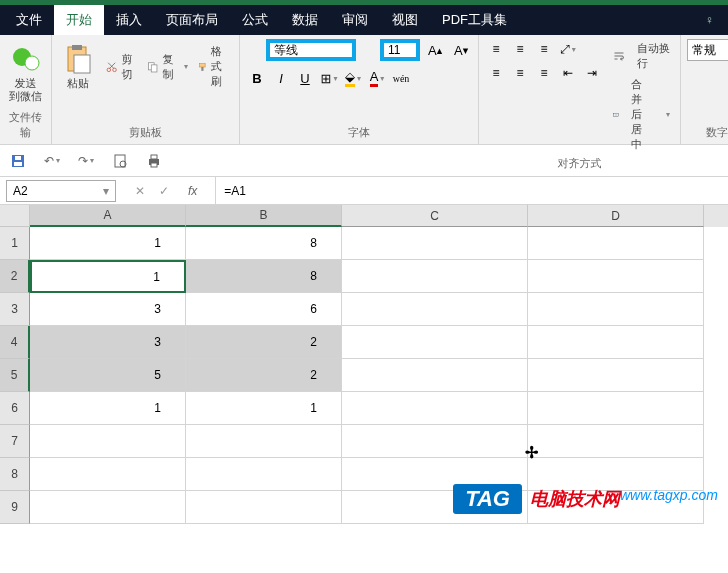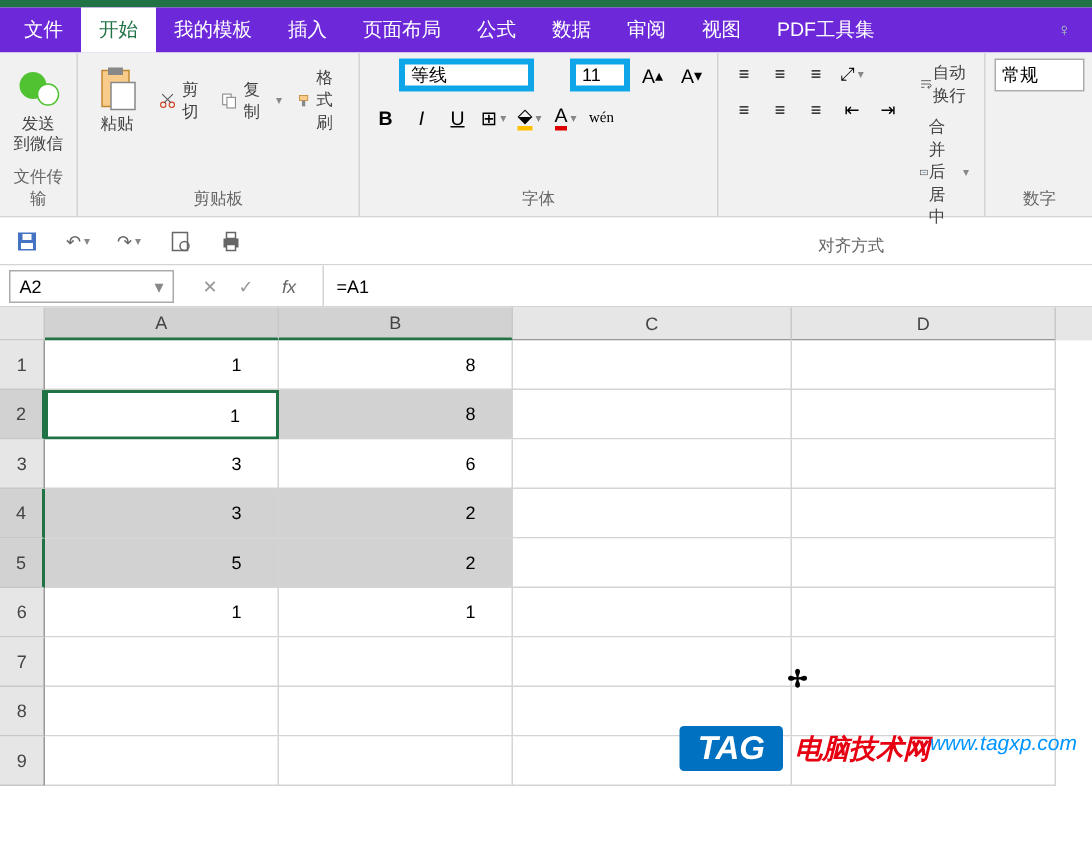--- a/index.html
+++ b/index.html
@@ -1,20 +1,20 @@
 <!DOCTYPE html>
 <html><head>
   <meta charset="utf-8">
   <style>
     * { box-sizing: border-box; margin: 0; padding: 0; }
     body { font-family: "Microsoft YaHei", Arial, sans-serif; font-size: 12px; background: #fff; overflow: hidden; }
     
     .title-bar { height: 5px; background: #217346; }
     
-    .ribbon-tabs { height: 30px; background: #6d28d9; display: flex; align-items: center; padding: 0 4px; }
+    .ribbon-tabs { height: 30px; background: #0f172a; display: flex; align-items: center; padding: 0 4px; }
     .tab { color: #fff; padding: 6px 12px; cursor: pointer; font-size: 13px; }
     .tab.active { background: #fff; color: #217346; }
     .tab-help { margin-left: auto; color: #aed4b9; padding: 6px 10px; }
     
     .ribbon { height: 110px; background: #f1f1f1; border-bottom: 1px solid #d4d4d4; display: flex; }
     .ribbon-group { border-right: 1px solid #d4d4d4; padding: 4px 6px; display: flex; flex-direction: column; justify-content: space-between; }
     .group-label { text-align: center; font-size: 11px; color: #666; padding-top: 2px; }
     
     .big-btn { display: flex; flex-direction: column; align-items: center; padding: 4px; cursor: pointer; }
     .big-btn-icon { width: 32px; height: 32px; margin-bottom: 2px; }
@@ -33,21 +33,21 @@
     .font-btn { width: 22px; height: 22px; display: flex; align-items: center; justify-content: center; cursor: pointer; font-size: 13px; }
     .font-btn.bold { font-weight: bold; }
     .font-btn.italic { font-style: italic; }
     .font-btn.underline { text-decoration: underline; }
     
     .align-rows { display: flex; flex-direction: column; gap: 4px; }
     .align-row { display: flex; gap: 2px; }
     .align-btn { width: 22px; height: 20px; display: flex; align-items: center; justify-content: center; cursor: pointer; }
     
     .align-side { display: flex; flex-direction: column; gap: 2px; padding-left: 6px; }
-    .wide-btn { display: flex; align-items: center; gap: 0; padding: 2px 4px; cursor: pointer; font-size: 11px; color: #444; }
+    .wide-btn { display: flex; align-items: center; gap: 12px; padding: 2px 4px; cursor: pointer; font-size: 11px; color: #444; }
     
     .number-select { width: 60px; height: 22px; border: 1px solid #ababab; background: #fff; font-size: 12px; padding: 0 4px; }
     
     .qat { height: 32px; background: #fff; border-bottom: 1px solid #d4d4d4; display: flex; align-items: center; padding: 0 8px; gap: 14px; }
     .qat-btn { width: 20px; height: 20px; display: flex; align-items: center; justify-content: center; cursor: pointer; color: #666; }
     
     .formula-bar { height: 28px; background: #fff; border-bottom: 1px solid #d4d4d4; display: flex; align-items: center; }
     .name-box { width: 110px; height: 22px; border: 1px solid #ababab; margin: 0 6px; padding: 0 6px; font-size: 12px; display: flex; align-items: center; background: #fff; }
     .name-box-dd { color: #888; margin-left: auto; }
     .fx-btns { display: flex; gap: 8px; padding: 0 10px; color: #999; border-right: 1px solid #d4d4d4; height: 100%; align-items: center; }
@@ -85,21 +85,20 @@
     .cursor-plus { position: absolute; font-size: 16px; font-weight: bold; color: #000; }
   </style>
 </head>
 <body>
 
 <div class="title-bar"></div>
 
 <div class="ribbon-tabs">
   <div class="tab">文件</div>
   <div class="tab active">开始</div>
-  <div class="tab">我的模板</div>
   <div class="tab">插入</div>
   <div class="tab">页面布局</div>
   <div class="tab">公式</div>
   <div class="tab">数据</div>
   <div class="tab">审阅</div>
   <div class="tab">视图</div>
   <div class="tab">PDF工具集</div>
   <div class="tab-help">♀</div>
 </div>
 

